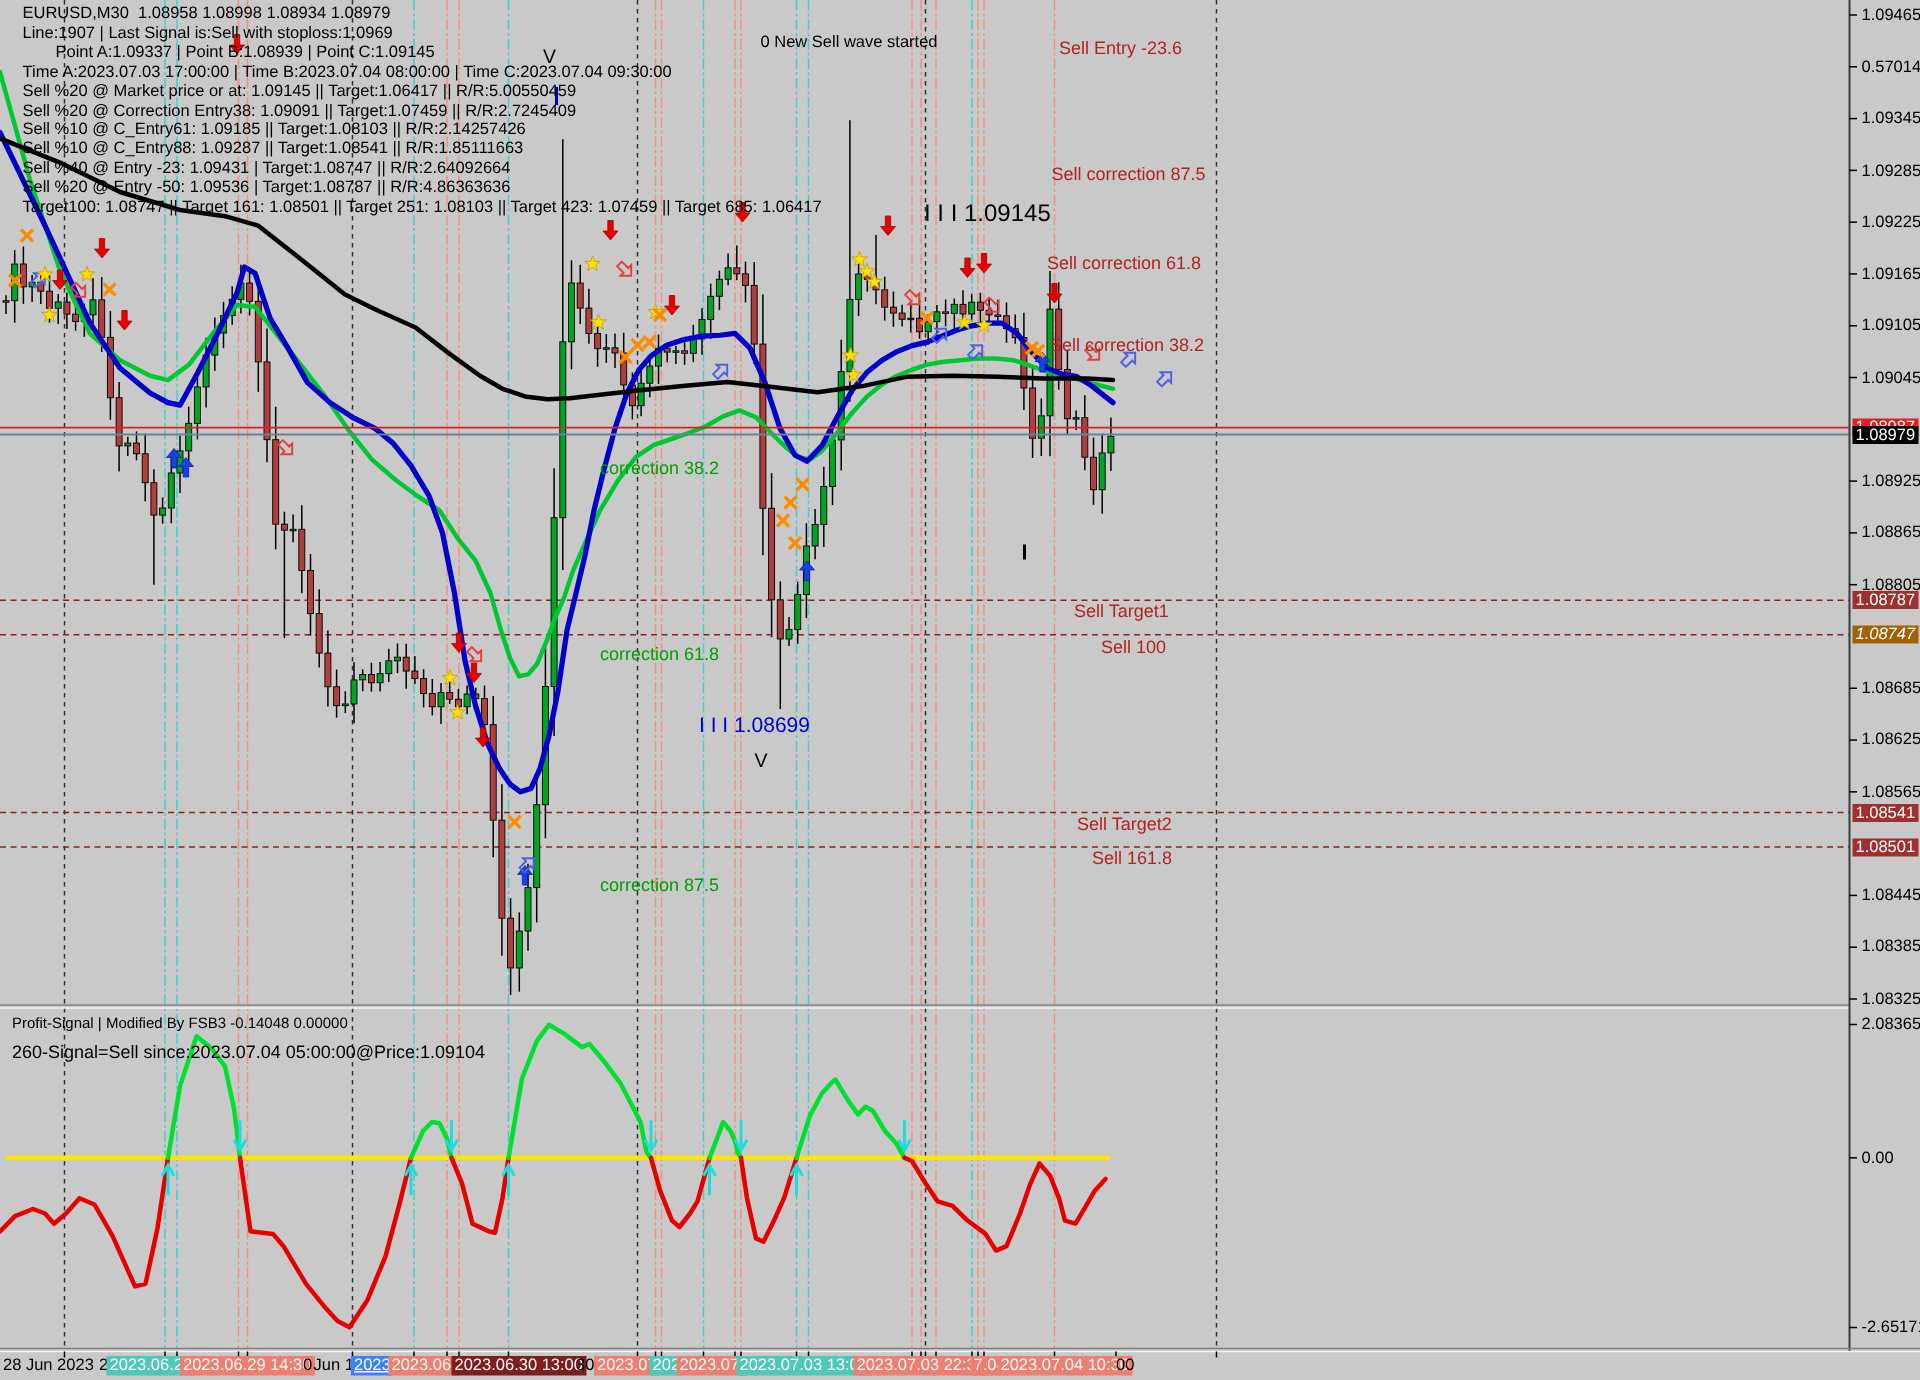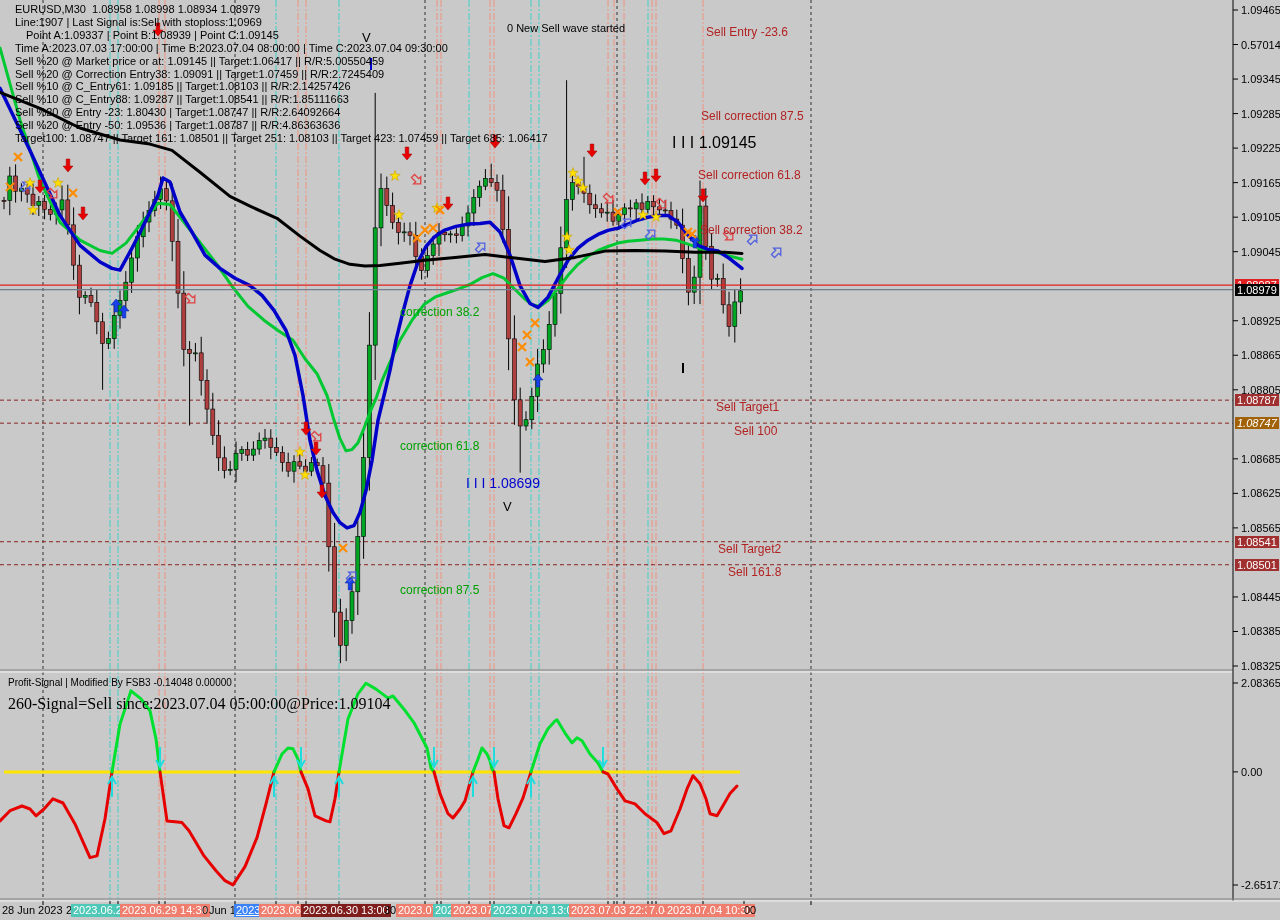--- a/index.html
+++ b/index.html
@@ -8,21 +8,21 @@
   #chart-svg{position:absolute;left:0;top:0;}
   .txt{position:absolute;white-space:pre;line-height:1.1;}
   .info-line{font-size:11px;color:#000;margin-left:12px;}
   .ann{font-size:12px;}
   .axis-label{font-size:11px;color:#000;}
   .axis-box{font-size:11px;color:#fff;padding:0 2px;}
   .time-label{font-size:11px;height:13px;}
   .time-chip{color:#fff;padding:0 2px;}
   #sub-title,#sub-signal{position:absolute;color:#000;}
   #sub-title{font-size:10px;}
-  #sub-signal{font-size:16px;font-family:Liberation Serif, serif;}
+  #sub-signal{font-size:12px;}
 </style>
 </head>
 <body>
 
 <div id="stage">
   <svg id="chart-svg" width="1280" height="920">
       <rect x="0" y="0" width="1280" height="920" fill="#C9C9C9"></rect>
       <line x1="110" y1="0" x2="110" y2="899" stroke="#40D0C8" stroke-width="1" stroke-dasharray="7,2,2,2"></line>
       <line x1="118" y1="0" x2="118" y2="899" stroke="#40D0C8" stroke-width="1" stroke-dasharray="7,2,2,2"></line>
       <line x1="276" y1="0" x2="276" y2="899" stroke="#40D0C8" stroke-width="1" stroke-dasharray="7,2,2,2"></line>
@@ -525,39 +525,39 @@
       <div class="txt time-label time-chip" style="left:396px;top:904px;background:#EF7E6F;">2023.07</div>
       <div class="txt time-label time-chip" style="left:433px;top:904px;background:#4FC8B8;">202</div>
       <div class="txt time-label time-chip" style="left:451px;top:904px;background:#EF7E6F;">2023.07.</div>
       <div class="txt time-label time-chip" style="left:491px;top:904px;background:#4FC8B8;">2023.07.03 13:00</div>
       <div class="txt time-label time-chip" style="left:569px;top:904px;background:#EF7E6F;">2023.07.03 22:30</div>
       <div class="txt time-label time-chip" style="left:647px;top:904px;background:#EF7E6F;">7.04</div>
       <div class="txt time-label time-chip" style="left:665px;top:904px;background:#EF7E6F;">2023.07.04 10:30</div>
       <div class="txt time-label" style="left:744px;top:904px;color:#000;">00</div>
       <div class="txt info-line" style="left:3px;top:3px;">EURUSD,M30  1.08958 1.08998 1.08934 1.08979</div>
       <div class="txt info-line" style="left:3px;top:15.9px;">Line:1907 | Last Signal is:Sell with stoploss:1.0969</div>
-      <div class="txt info-line" style="left:3px;top:28.8px;padding-left:11px;">Point A:1.09337 | Point B:1.08939 | Point C:1.09145</div>
+      <div class="txt info-line" style="left:14px;top:28.8px;padding-left:11px;">Point A:1.09337 | Point B:1.08939 | Point C:1.09145</div>
       <div class="txt info-line" style="left:3px;top:41.7px;">Time A:2023.07.03 17:00:00 | Time B:2023.07.04 08:00:00 | Time C:2023.07.04 09:30:00</div>
       <div class="txt info-line" style="left:3px;top:54.6px;">Sell %20 @ Market price or at: 1.09145 || Target:1.06417 || R/R:5.00550459</div>
       <div class="txt info-line" style="left:3px;top:67.5px;">Sell %20 @ Correction Entry38: 1.09091 || Target:1.07459 || R/R:2.7245409</div>
       <div class="txt info-line" style="left:3px;top:80.4px;">Sell %10 @ C_Entry61: 1.09185 || Target:1.08103 || R/R:2.14257426</div>
       <div class="txt info-line" style="left:3px;top:93.3px;">Sell %10 @ C_Entry88: 1.09287 || Target:1.08541 || R/R:1.85111663</div>
-      <div class="txt info-line" style="left:3px;top:106.2px;">Sell %20 @ Entry -23: 1.80430 | Target:1.08747 || R/R:2.64092664</div>
+      <div class="txt info-line" style="left:3px;top:106.2px;">Sell %40 @ Entry -23: 1.09431 | Target:1.08747 || R/R:2.64092664</div>
       <div class="txt info-line" style="left:3px;top:119.10000000000001px;">Sell %20 @ Entry -50: 1.09536 | Target:1.08787 || R/R:4.86363636</div>
       <div class="txt info-line" style="left:3px;top:132px;">Target100: 1.08747 || Target 161: 1.08501 || Target 251: 1.08103 || Target 423: 1.07459 || Target 685: 1.06417</div>
       <div class="txt ann" style="left:507px;top:22px;color:#000000;font-size:11px;">0 New Sell wave started</div>
       <div class="txt ann" style="left:706px;top:26px;color:#B22222;font-size:12px;">Sell Entry -23.6</div>
       <div class="txt ann" style="left:701px;top:110px;color:#B22222;font-size:12px;">Sell correction 87.5</div>
-      <div class="txt ann" style="left:672px;top:134px;color:#000000;font-size:16px;">I I I 1.09145</div>
+      <div class="txt ann" style="left:616px;top:134px;color:#000000;font-size:16px;">I I I 1.09145</div>
       <div class="txt ann" style="left:698px;top:169px;color:#B22222;font-size:12px;">Sell correction 61.8</div>
       <div class="txt ann" style="left:700px;top:224px;color:#B22222;font-size:12px;">Sell correction 38.2</div>
       <div class="txt ann" style="left:400px;top:306px;color:#00A000;font-size:12px;">correction 38.2</div>
       <div class="txt ann" style="left:716px;top:401px;color:#B22222;font-size:12px;">Sell Target1</div>
       <div class="txt ann" style="left:734px;top:425px;color:#B22222;font-size:12px;">Sell 100</div>
-      <div class="txt ann" style="left:400px;top:440px;color:#00A000;font-size:12px;">correction 61.8</div>
+      <div class="txt ann" style="left:400px;top:430px;color:#00A000;font-size:12px;">correction 61.8</div>
       <div class="txt ann" style="left:466px;top:476px;color:#0000CD;font-size:14px;">I I I 1.08699</div>
       <div class="txt ann" style="left:503px;top:500px;color:#000000;font-size:13px;">V</div>
       <div class="txt ann" style="left:718px;top:543px;color:#B22222;font-size:12px;">Sell Target2</div>
       <div class="txt ann" style="left:728px;top:566px;color:#B22222;font-size:12px;">Sell 161.8</div>
       <div class="txt ann" style="left:400px;top:584px;color:#00A000;font-size:12px;">correction 87.5</div>
       <div class="txt ann" style="left:362px;top:31px;color:#000000;font-size:13px;">V</div>
     </div>
 </div>
 
 </body></html>

